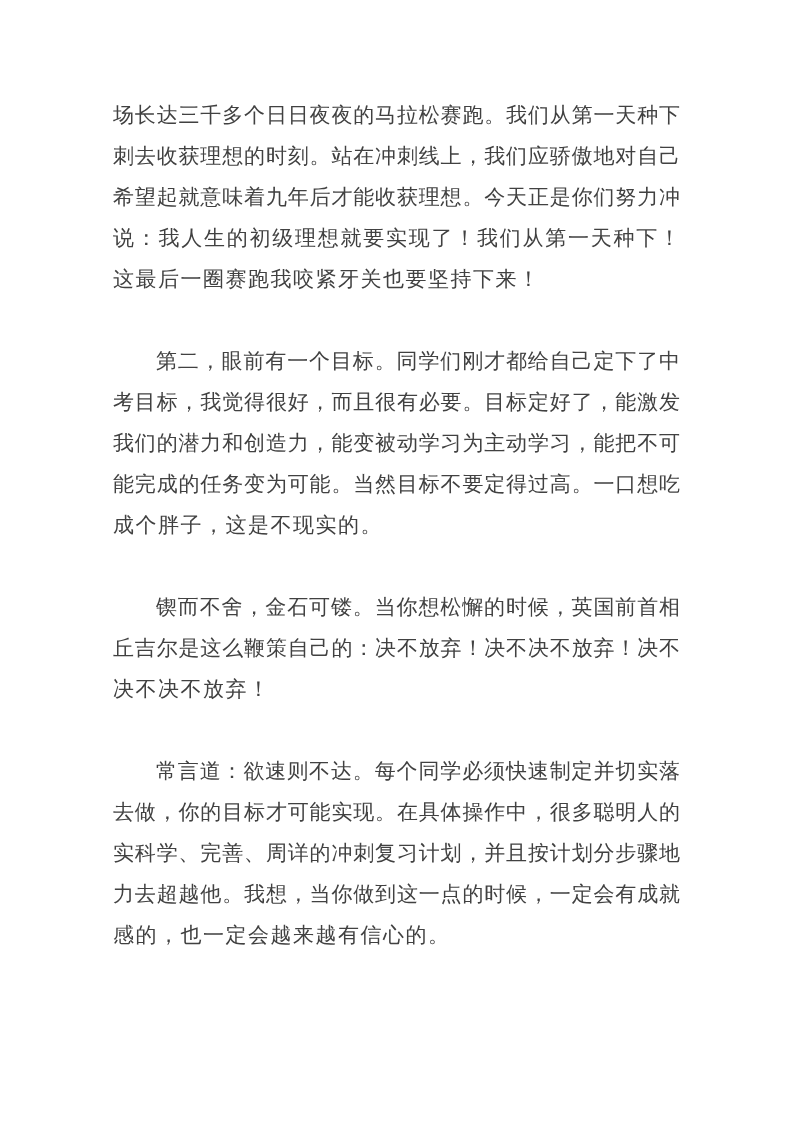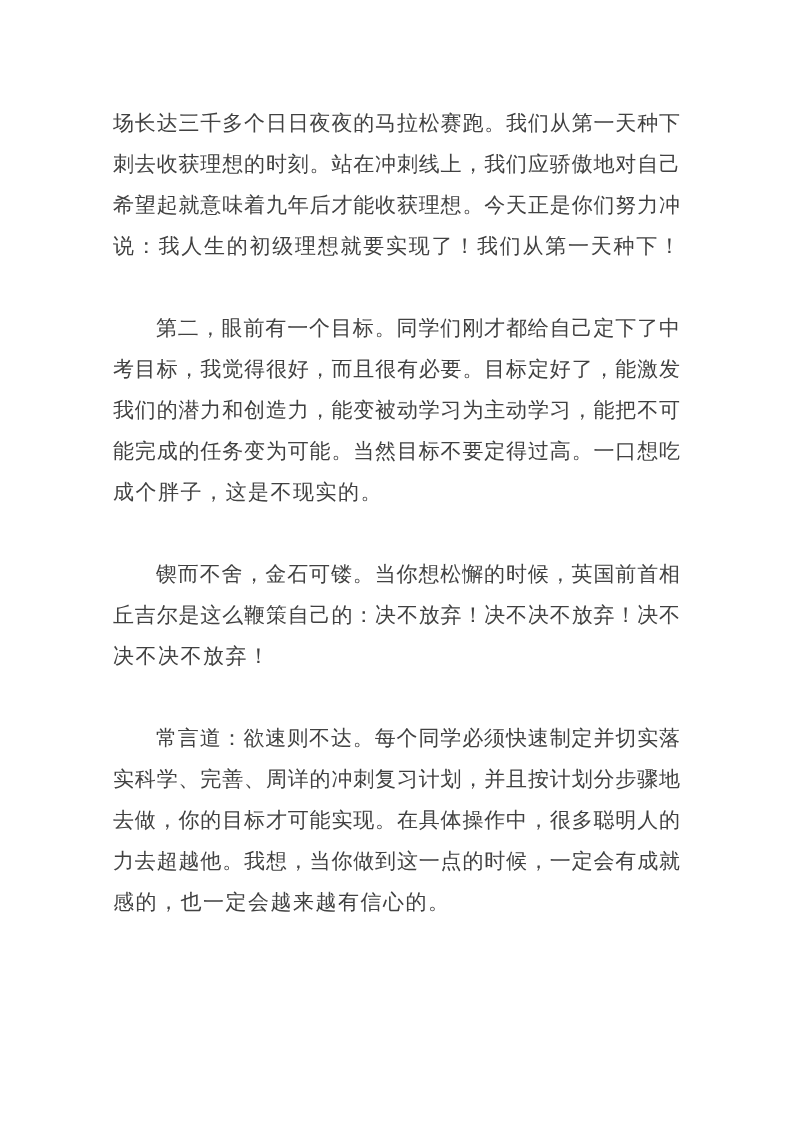--- a/index.html
+++ b/index.html
@@ -14,21 +14,21 @@
     background: #ffffff;
     overflow: hidden;
   }
   .text-block {
     position: absolute;
     left: 113px;
     top: 95px;
     width: 567px;
   }
   .para {
-    margin: 8px 0 41px 0;
+    margin: 0 0 41px 0;
     padding: 0;
   }
   .line {
     font-family: "Liberation Serif", "DejaVu Serif", serif;
     font-size: 21px;
     line-height: 41px;
     color: #414141;
     text-align: justify;
     text-align-last: justify;
     text-justify: inter-character;
@@ -47,38 +47,39 @@
 <body>
 
 <div class="page">
   <div class="text-block">
 
     <div class="para">
       <div class="line">场长达三千多个日日夜夜的马拉松赛跑。我们从第一天种下</div>
       <div class="line">刺去收获理想的时刻。站在冲刺线上，我们应骄傲地对自己</div>
       <div class="line">希望起就意味着九年后才能收获理想。今天正是你们努力冲</div>
       <div class="line">说：我人生的初级理想就要实现了！我们从第一天种下！</div>
+      <div class="line last">这最后一圈赛跑我咬紧牙关也要坚持下来！</div>
     </div>
 
     <div class="para">
       <div class="line indent">第二，眼前有一个目标。同学们刚才都给自己定下了中</div>
       <div class="line">考目标，我觉得很好，而且很有必要。目标定好了，能激发</div>
       <div class="line">我们的潜力和创造力，能变被动学习为主动学习，能把不可</div>
       <div class="line">能完成的任务变为可能。当然目标不要定得过高。一口想吃</div>
       <div class="line last">成个胖子，这是不现实的。</div>
     </div>
 
     <div class="para">
       <div class="line indent">锲而不舍，金石可镂。当你想松懈的时候，英国前首相</div>
       <div class="line">丘吉尔是这么鞭策自己的：决不放弃！决不决不放弃！决不</div>
       <div class="line last">决不决不放弃！</div>
     </div>
 
     <div class="para">
       <div class="line indent">常言道：欲速则不达。每个同学必须快速制定并切实落</div>
+      <div class="line">去做，你的目标才可能实现。在具体操作中，很多聪明人的</div>
       <div class="line">实科学、完善、周详的冲刺复习计划，并且按计划分步骤地</div>
-      <div class="line">去做，你的目标才可能实现。在具体操作中，很多聪明人的</div>
       <div class="line">力去超越他。我想，当你做到这一点的时候，一定会有成就</div>
       <div class="line last">感的，也一定会越来越有信心的。</div>
     </div>
 
   </div>
 </div>
 
 </body></html>

